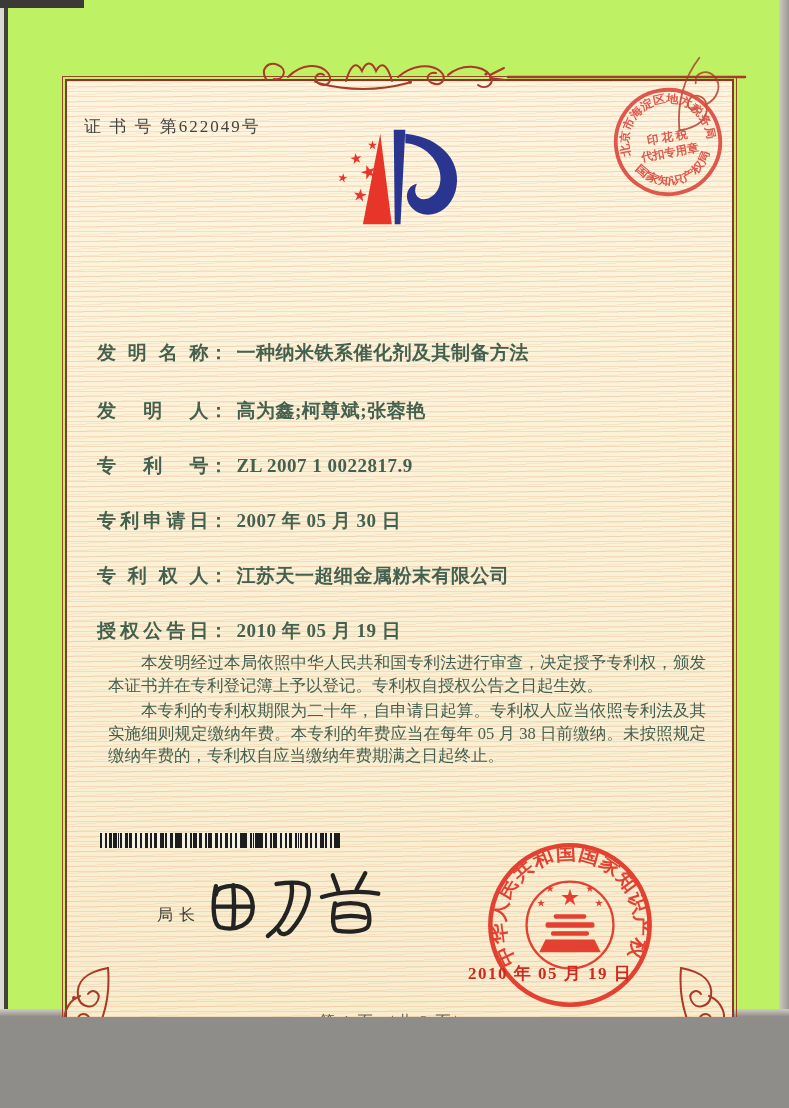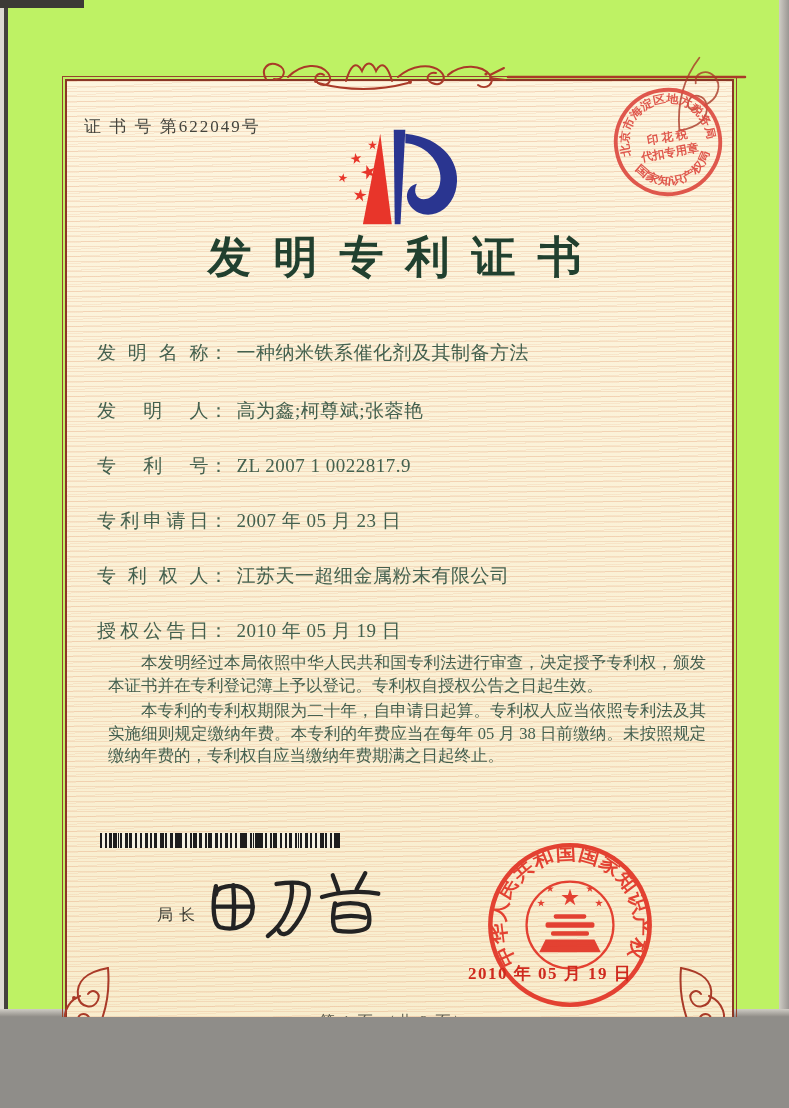--- a/index.html
+++ b/index.html
@@ -34,21 +34,21 @@
   #cert-no{left:84px;top:115px;font-size:17px;letter-spacing:2px;color:#45453e;}
   #logo{left:328px;top:126px;}
   #tax-stamp{left:610px;top:84px;transform:rotate(-10deg);opacity:.92;}
 
   #title{
     left:0;top:228px;width:789px;text-align:center;
     font-size:44px;font-weight:700;color:#21402f;
     letter-spacing:22px;text-indent:22px;
   }
 
-  .field{position:absolute;left:97px;font-size:19px;color:#44604e;letter-spacing:.5px;white-space:nowrap;}
+  .field{position:absolute;left:97px;font-size:19px;color:#44604e;letter-spacing:.5px;white-space:nowrap;font-weight:bold;}
   .flabel{display:inline-block;width:112px;text-align:justify;text-align-last:justify;vertical-align:top;}
   .fcolon{display:inline-block;margin-right:8px;}
 
   #body-text{
     left:92px;top:652px;width:630px;
     font-size:16.5px;line-height:22.5px;color:#456050;
     text-align:justify;
   }
   #body-text p{margin:0 16px 3px;text-indent:2em;}
 
@@ -162,33 +162,32 @@
     <text font-size="11.5" font-weight="700" fill="#dd4b41">
       <textPath href="#stamp-arc-top" startOffset="0" textLength="140" lengthAdjust="spacingAndGlyphs">北京市海淀区地方税务局</textPath>
     </text>
     <text x="0" y="-1" text-anchor="middle" font-size="12" font-weight="700" fill="#dd4b41">印 花 税</text>
     <text x="0" y="15" text-anchor="middle" font-size="12" font-weight="700" fill="#dd4b41">代扣专用章</text>
     <text font-size="11" font-weight="700" fill="#dd4b41">
       <textPath href="#stamp-arc-bottom" startOffset="0" textLength="96" lengthAdjust="spacingAndGlyphs">国家知识产权局</textPath>
     </text>
   </svg>
 
-  <div class="abs" id="title">发明专利证书</div>
 
   <div class="field" style="top:340px;">
     <span class="flabel">发明名称</span><span class="fcolon">：</span><span>一种纳米铁系催化剂及其制备方法</span>
   </div>
   <div class="field" style="top:398px;">
     <span class="flabel">发明人</span><span class="fcolon">：</span><span>高为鑫;柯尊斌;张蓉艳</span>
   </div>
   <div class="field" style="top:453px;">
     <span class="flabel">专利号</span><span class="fcolon">：</span><span>ZL 2007 1 0022817.9</span>
   </div>
   <div class="field" style="top:508px;">
-    <span class="flabel">专利申请日</span><span class="fcolon">：</span><span>2007 年 05 月 23 日</span>
+    <span class="flabel">专利申请日</span><span class="fcolon">：</span><span>2007 年 05 月 30 日</span>
   </div>
   <div class="field" style="top:563px;">
     <span class="flabel">专利权人</span><span class="fcolon">：</span><span>江苏天一超细金属粉末有限公司</span>
   </div>
   <div class="field" style="top:618px;">
     <span class="flabel">授权公告日</span><span class="fcolon">：</span><span>2010 年 05 月 19 日</span>
   </div>
 
   <div class="abs" id="body-text">
     <p>本发明经过本局依照中华人民共和国专利法进行审查，决定授予专利权，颁发本证书并在专利登记簿上予以登记。专利权自授权公告之日起生效。</p>

